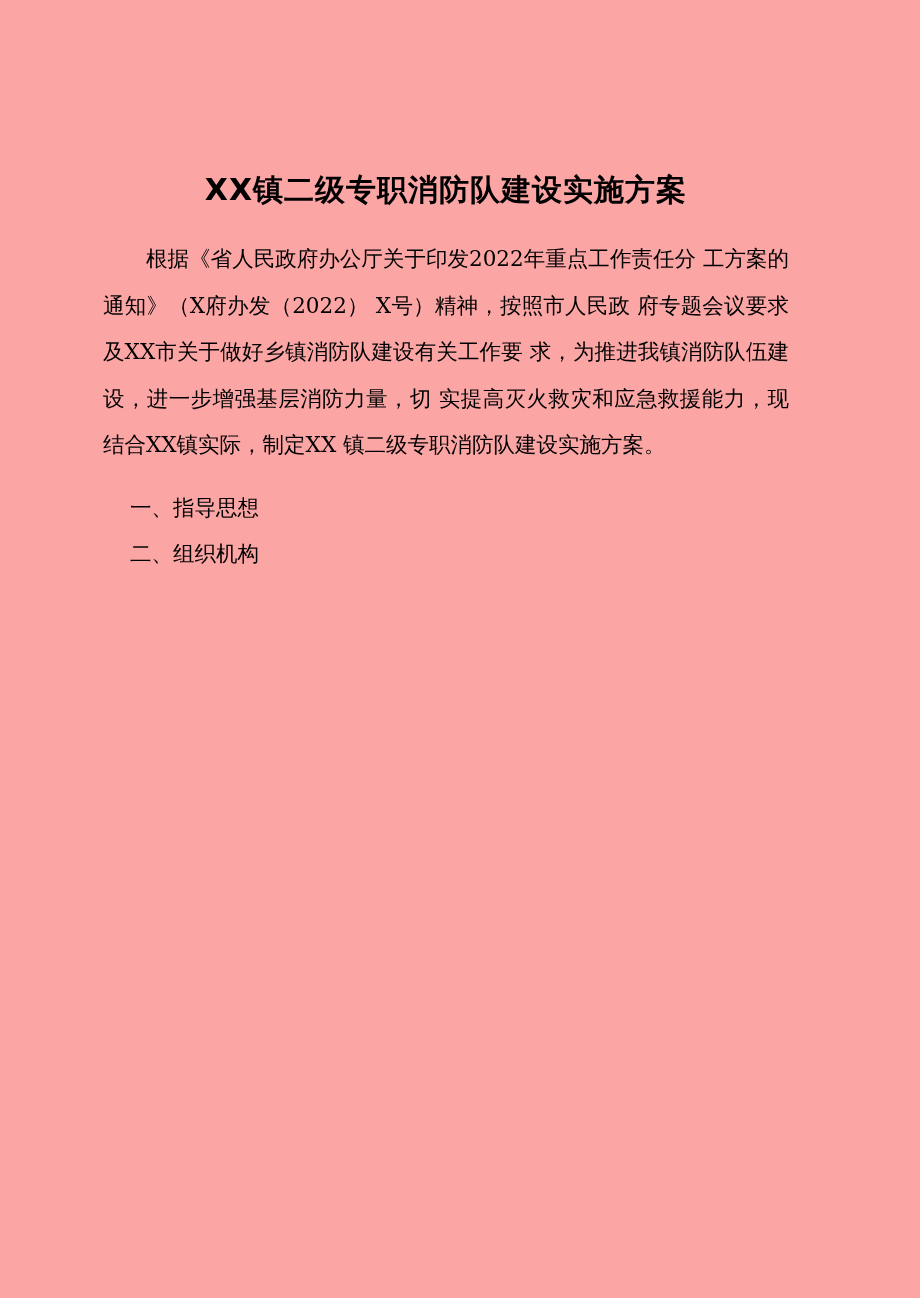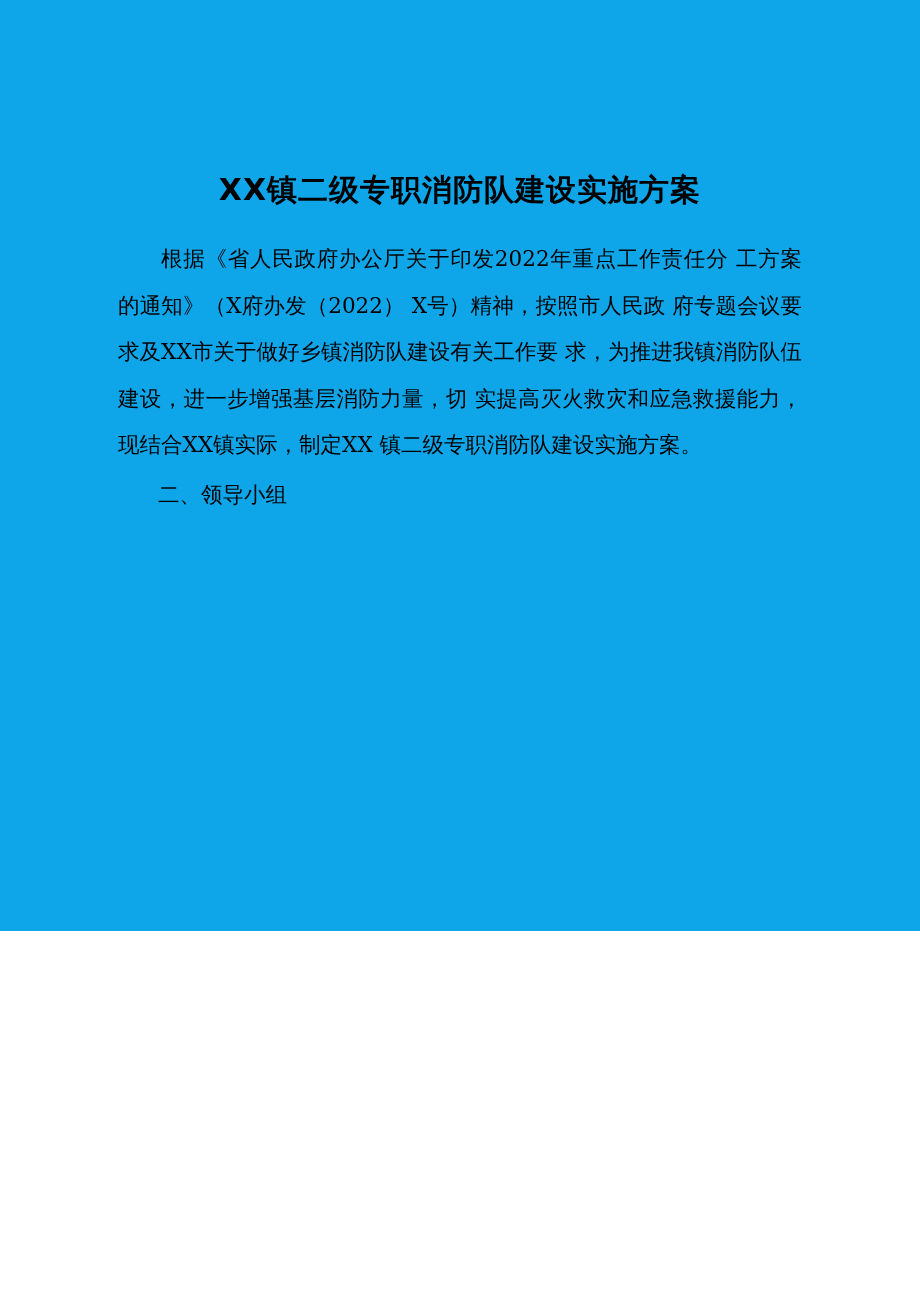--- a/index.html
+++ b/index.html
@@ -3,60 +3,61 @@
 <meta charset="utf-8">
 <style>
   html, body {
     margin: 0;
     padding: 0;
     background: #ffffff;
   }
   .page {
     position: relative;
     width: 920px;
-    height: 931px;
-    background: #0ea5e9;
+    height: 1298px;
+    background: #fca5a5;
     box-sizing: border-box;
-    padding: 170px 115px 0 115px;
+    padding: 170px 115px 0 87px;
     color: #000000;
     overflow: hidden;
   }
   .doc-title {
     margin: 0 0 26px 0;
     text-align: center;
     font-family: "DejaVu Sans", "Liberation Sans", sans-serif;
     font-size: 30px;
     font-weight: bold;
     letter-spacing: 1px;
     line-height: 40px;
   }
   .body-text {
     font-family: "DejaVu Serif", "Liberation Serif", serif;
     font-size: 21.5px;
     line-height: 46.5px;
   }
   .para {
-    margin: 3px;
+    margin: 16px;
     text-indent: 2em;
     text-align: justify;
     text-justify: inter-ideograph;
   }
   .heading {
     margin: 0;
     text-indent: 2em;
     text-align: left;
   }
 </style>
 </head>
 <body>
 
 <div class="page">
   <h1 class="doc-title">XX镇二级专职消防队建设实施方案</h1>
 
   <div class="body-text">
     <p class="para">根据《省人民政府办公厅关于印发2022年重点工作责任分 工方案的通知》（X府办发（2022） X号）精神，按照市人民政 府专题会议要求及XX市关于做好乡镇消防队建设有关工作要 求，为推进我镇消防队伍建设，进一步增强基层消防力量，切 实提高灭火救灾和应急救援能力，现结合XX镇实际，制定XX 镇二级专职消防队建设实施方案。</p>
 
+    <p class="heading">一、指导思想</p>
 
 
-    <p class="heading">二、领导小组</p>
+    <p class="heading">二、组织机构</p>
 
   </div>
 </div>
 
 </body></html>

